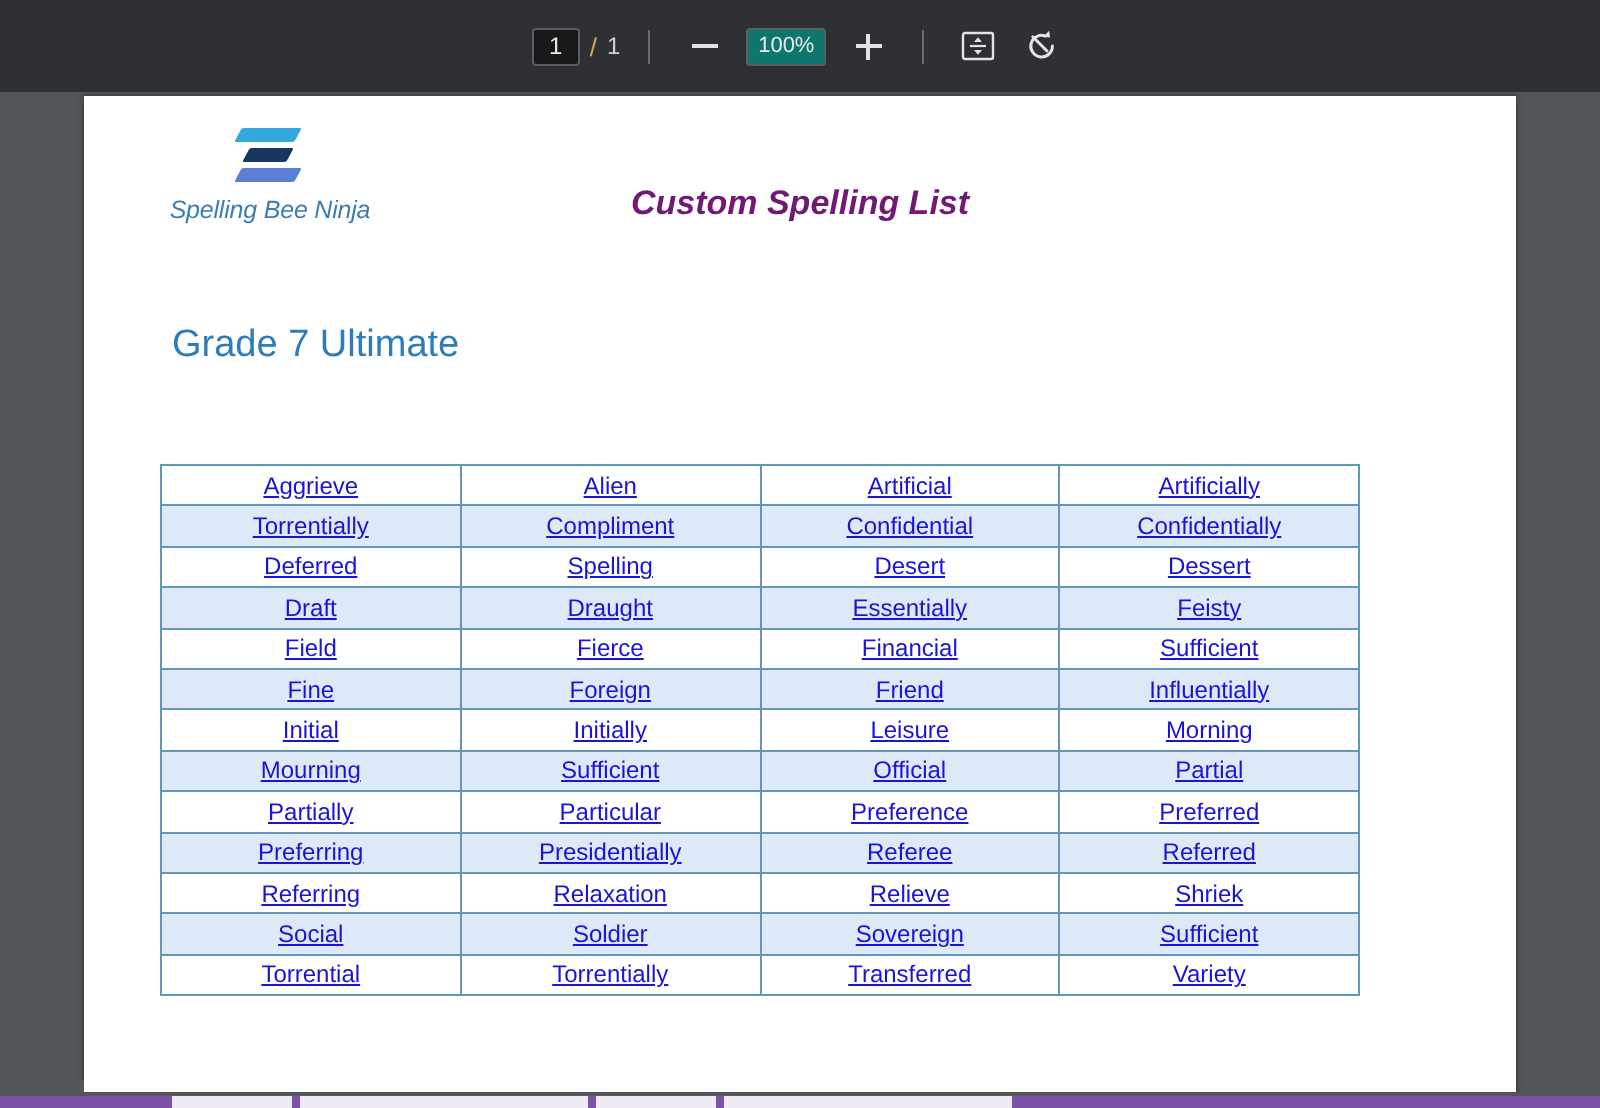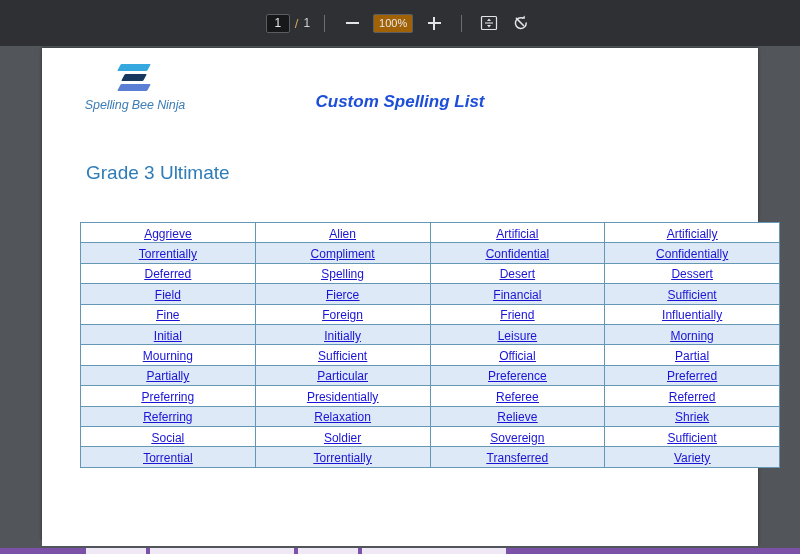--- a/index.html
+++ b/index.html
@@ -56,21 +56,21 @@
     width: 13px; height: 13px;
   }
   .plus-glyph::before, .plus-glyph::after {
     content: ""; position: absolute; background: #e4e4e6;
   }
   .plus-glyph::before { left: 0; top: 5.7px; width: 13px; height: 1.6px; }
   .plus-glyph::after  { top: 0; left: 5.7px; height: 13px; width: 1.6px; }
 
   .zoom-box {
     min-width: 40px; height: 19px;
-    background: #a16207;
+    background: #0f766e;
     border: 1px solid #5a5d61;
     border-radius: 2px;
     color: #e8e8e8;
     font-size: 11px;
     display: flex; align-items: center; justify-content: center;
     padding: 0 0;
     margin: 0 8px;
   }
   .icon-svg { display: block; }
 
@@ -121,36 +121,35 @@
     color: #3d7db5;
     letter-spacing: -0.1px;
     white-space: nowrap;
   }
   .doc-title {
     position: absolute;
     left: 0; right: 0; top: 44px;
     text-align: center;
     font-size: 17px;
     font-weight: bold;
-    color: #1d4ed8;
+    color: #701a75;
   }
   .doc-subtitle {
     position: absolute;
     left: 44px; top: 114px;
     font-size: 19px;
     color: #2e7cb8;
     font-weight: normal;
   }
 
   
   .table-wrap {
     position: absolute;
-    left: 38px; top: 174px;
-    width: 700px;
-    text-decoration: underline;
+    left: 38px; top: 184px;
+    width: 600px;
   }
   table.words {
     border-collapse: collapse;
     width: 100%;
     table-layout: fixed;
   }
   table.words td {
     border: 1px solid #6397b4;
     height: 20.4px;
     text-align: center;
@@ -237,21 +236,21 @@
           <span class="logo-bar b1"></span>
           <span class="logo-bar b2"></span>
           <span class="logo-bar b3"></span>
         </div>
         <div class="logo-text">Spelling Bee Ninja</div>
       </div>
 
       <div class="doc-title">Custom Spelling List</div>
     </div>
 
-    <div class="doc-subtitle">Grade 3 Ultimate</div>
+    <div class="doc-subtitle">Grade 7 Ultimate</div>
 
     <div class="table-wrap">
       <table class="words">
         <tbody>
             <tr>
               <td><span class="word-link">Aggrieve</span></td>
               <td><span class="word-link">Alien</span></td>
               <td><span class="word-link">Artificial</span></td>
               <td><span class="word-link">Artificially</span></td>
             </tr>
@@ -259,20 +258,26 @@
               <td><span class="word-link">Torrentially</span></td>
               <td><span class="word-link">Compliment</span></td>
               <td><span class="word-link">Confidential</span></td>
               <td><span class="word-link">Confidentially</span></td>
             </tr>
             <tr>
               <td><span class="word-link">Deferred</span></td>
               <td><span class="word-link">Spelling</span></td>
               <td><span class="word-link">Desert</span></td>
               <td><span class="word-link">Dessert</span></td>
+            </tr>
+            <tr>
+              <td><span class="word-link">Draft</span></td>
+              <td><span class="word-link">Draught</span></td>
+              <td><span class="word-link">Essentially</span></td>
+              <td><span class="word-link">Feisty</span></td>
             </tr>
             <tr>
               <td><span class="word-link">Field</span></td>
               <td><span class="word-link">Fierce</span></td>
               <td><span class="word-link">Financial</span></td>
               <td><span class="word-link">Sufficient</span></td>
             </tr>
             <tr>
               <td><span class="word-link">Fine</span></td>
               <td><span class="word-link">Foreign</span></td>

